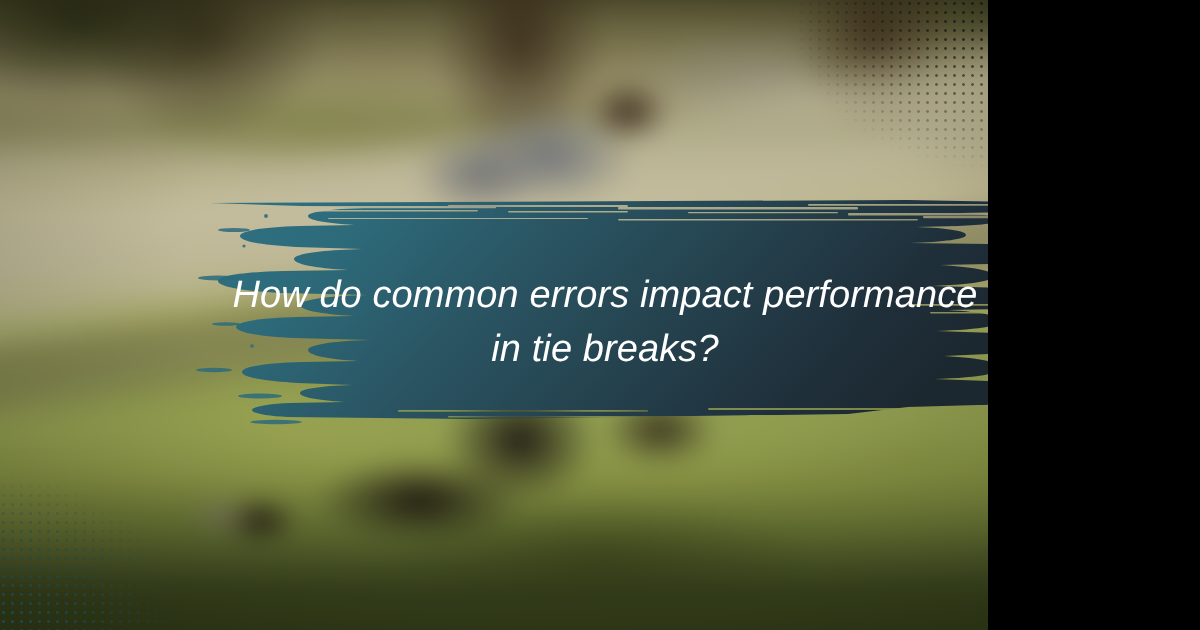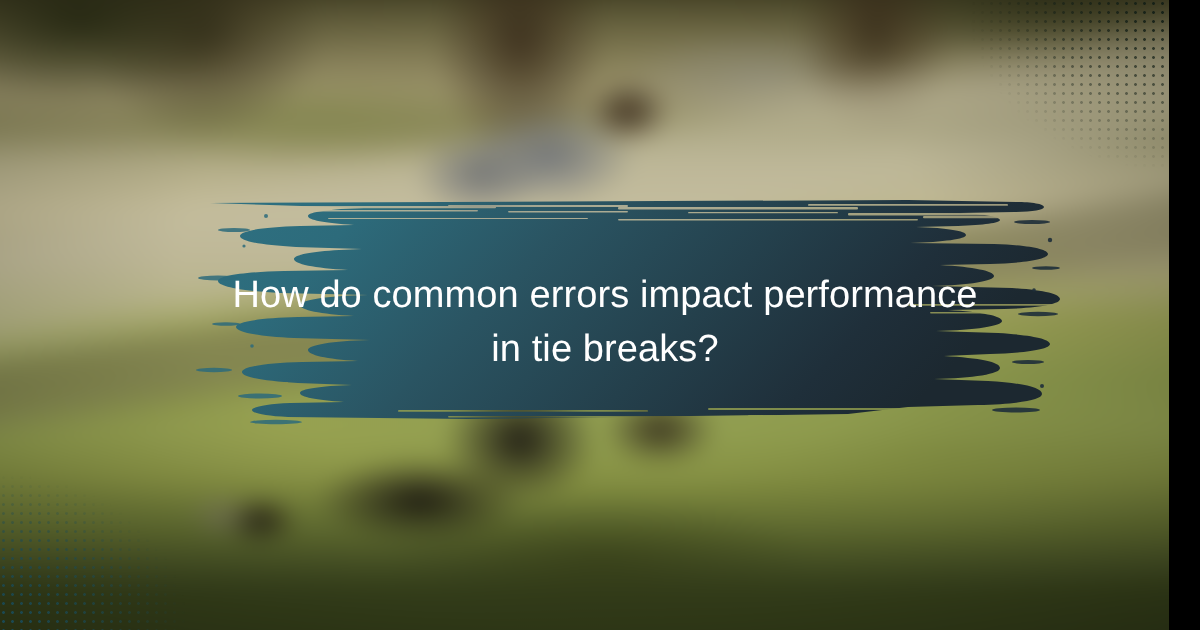--- a/index.html
+++ b/index.html
@@ -8,24 +8,25 @@
     padding: 0;
     background: #000;
   }
   body {
     font-family: "Liberation Sans", sans-serif;
   }
 
   
   #card {
     position: relative;
-    width: 1169px;
+    width: 988px;
     height: 630px;
     overflow: hidden;
     background: #7d7a55;
+    font-style: italic;
   }
 
   
   
   .bg-layer {
     position: absolute;
     inset: 0;
   }
 
   

